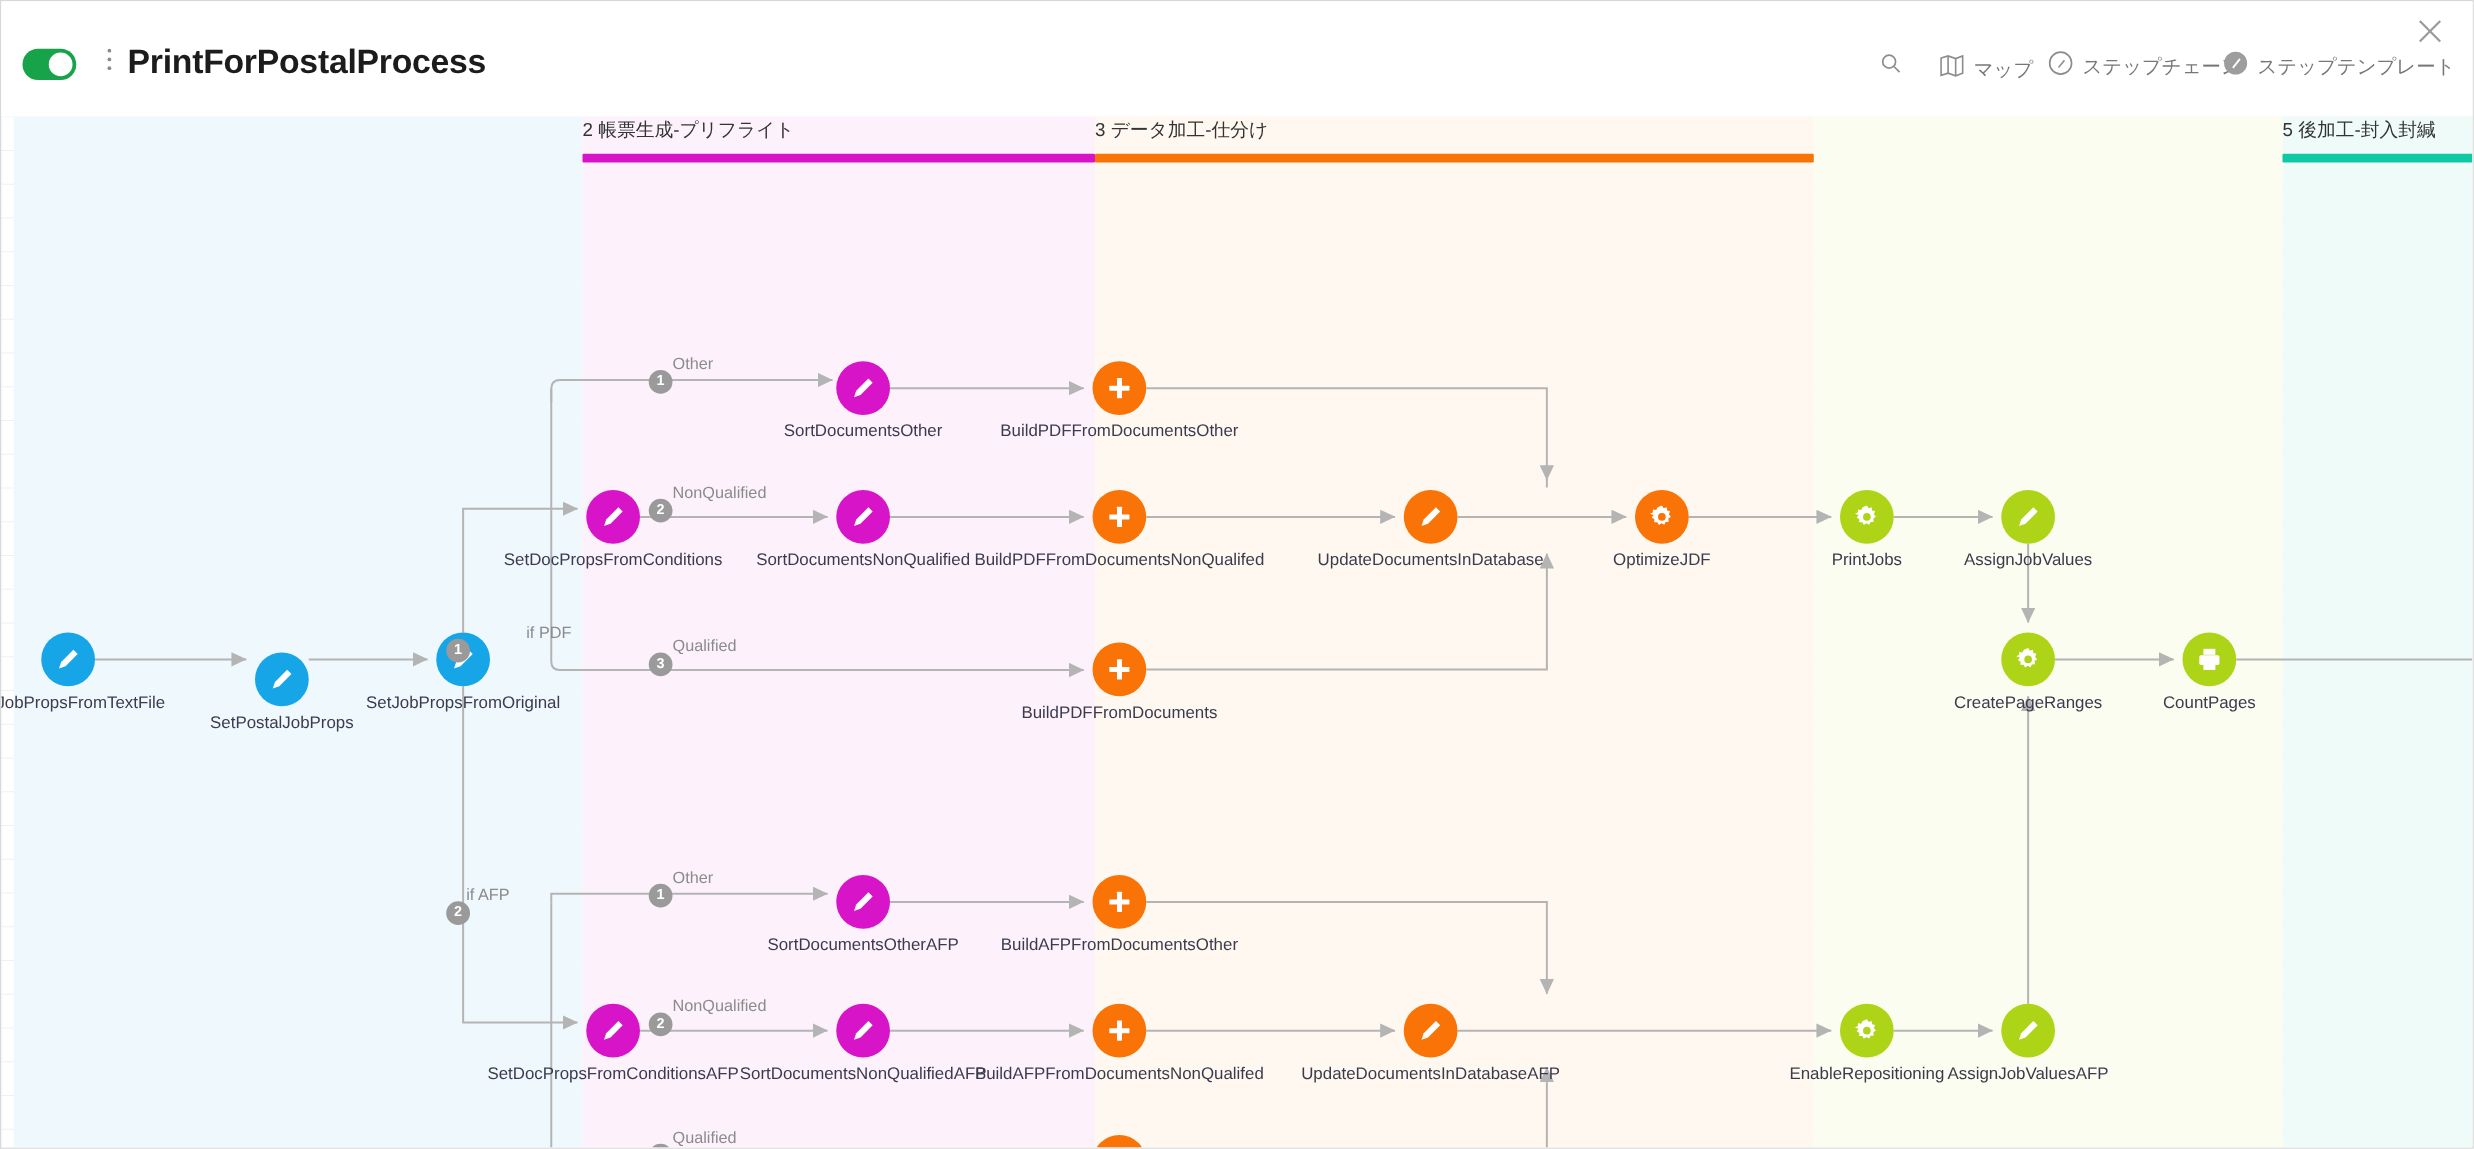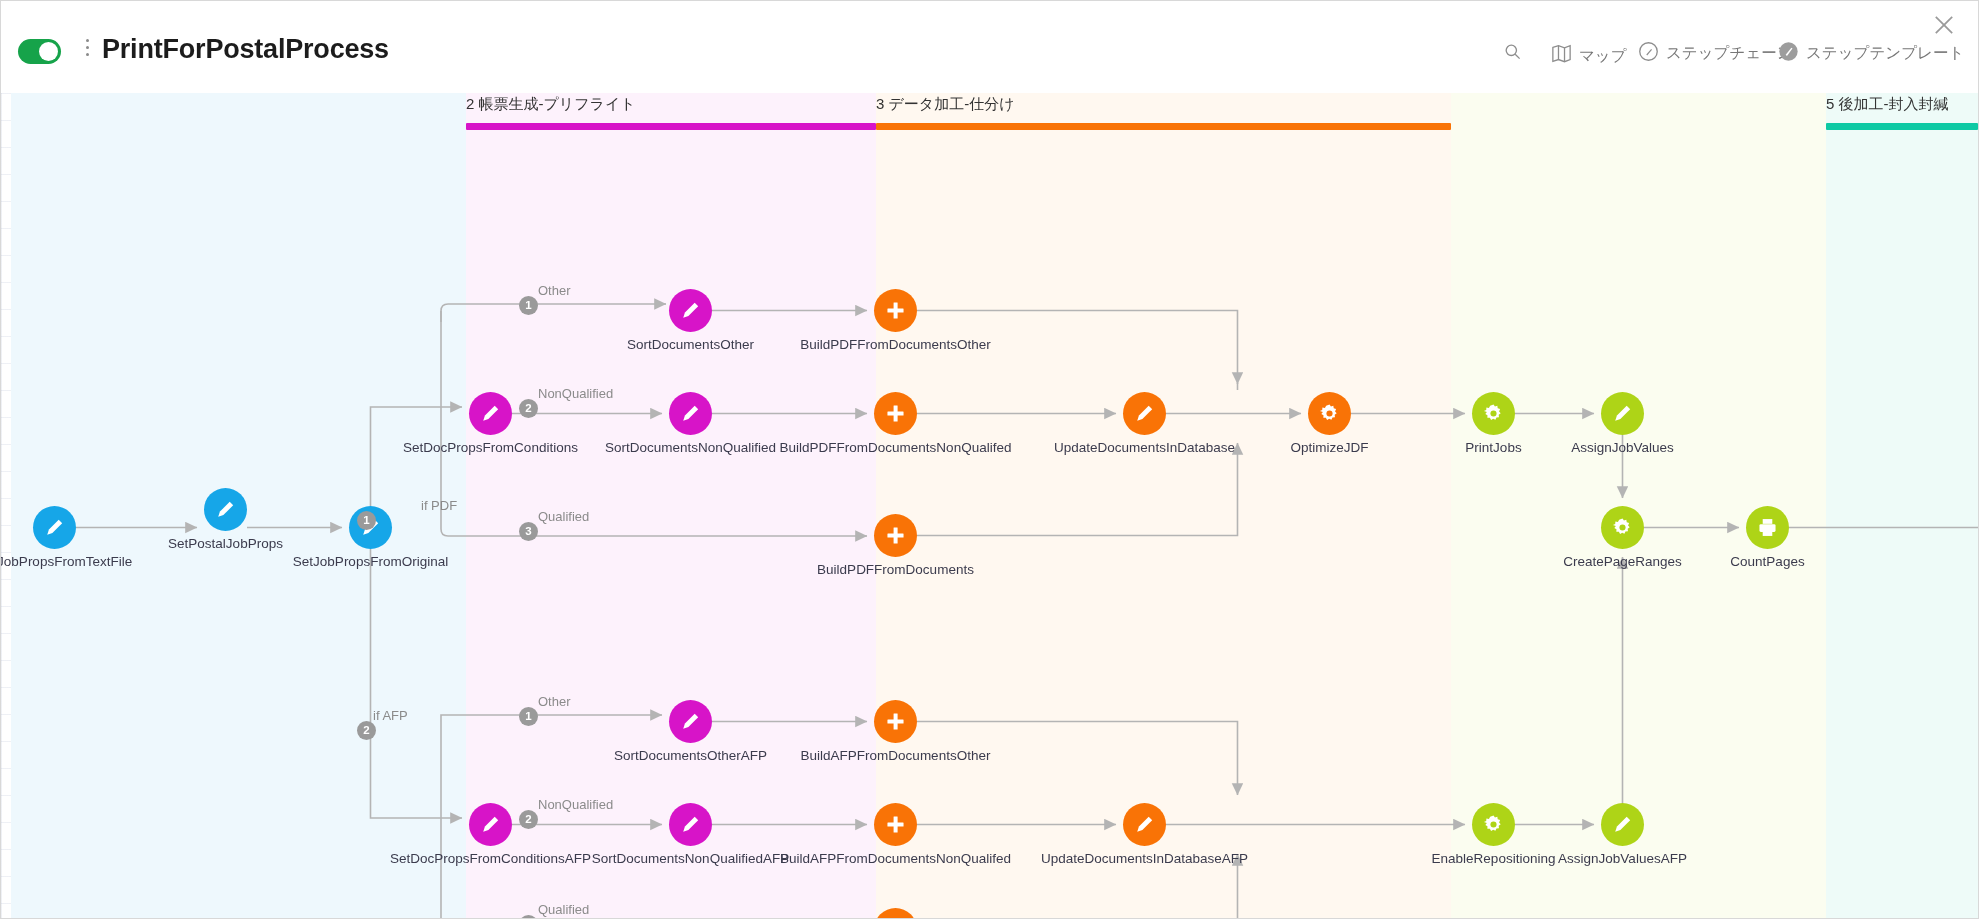--- a/index.html
+++ b/index.html
@@ -190,21 +190,21 @@
         <div class="node" style="left: 32px; top: 413px; width: 43px; height: 43px;">
           <div class="disc" style="background: rgb(22, 166, 232);">
             <span style="display: block; width: 23px; height: 23px;">
               <svg viewBox="0 0 24 24">
                 <path d="M4.4 19.6 L6.2 14.2 L16.4 4 L20 7.6 L9.8 17.8 Z" fill="#fff"></path>
               </svg>
             </span>
           </div>
           <div class="nlabel">SetJobPropsFromTextFile</div>
         </div>
-        <div class="node" style="left: 203px; top: 395px; width: 43px; height: 43px; text-decoration: underline;">
+        <div class="node" style="left: 203px; top: 429px; width: 43px; height: 43px; text-decoration: underline;">
           <div class="disc" style="background: rgb(22, 166, 232);">
             <span style="display: block; width: 23px; height: 23px;">
               <svg viewBox="0 0 24 24">
                 <path d="M4.4 19.6 L6.2 14.2 L16.4 4 L20 7.6 L9.8 17.8 Z" fill="#fff"></path>
               </svg>
             </span>
           </div>
           <div class="nlabel">SetPostalJobProps</div>
         </div>
         <div class="node" style="left: 348px; top: 413px; width: 43px; height: 43px;">

